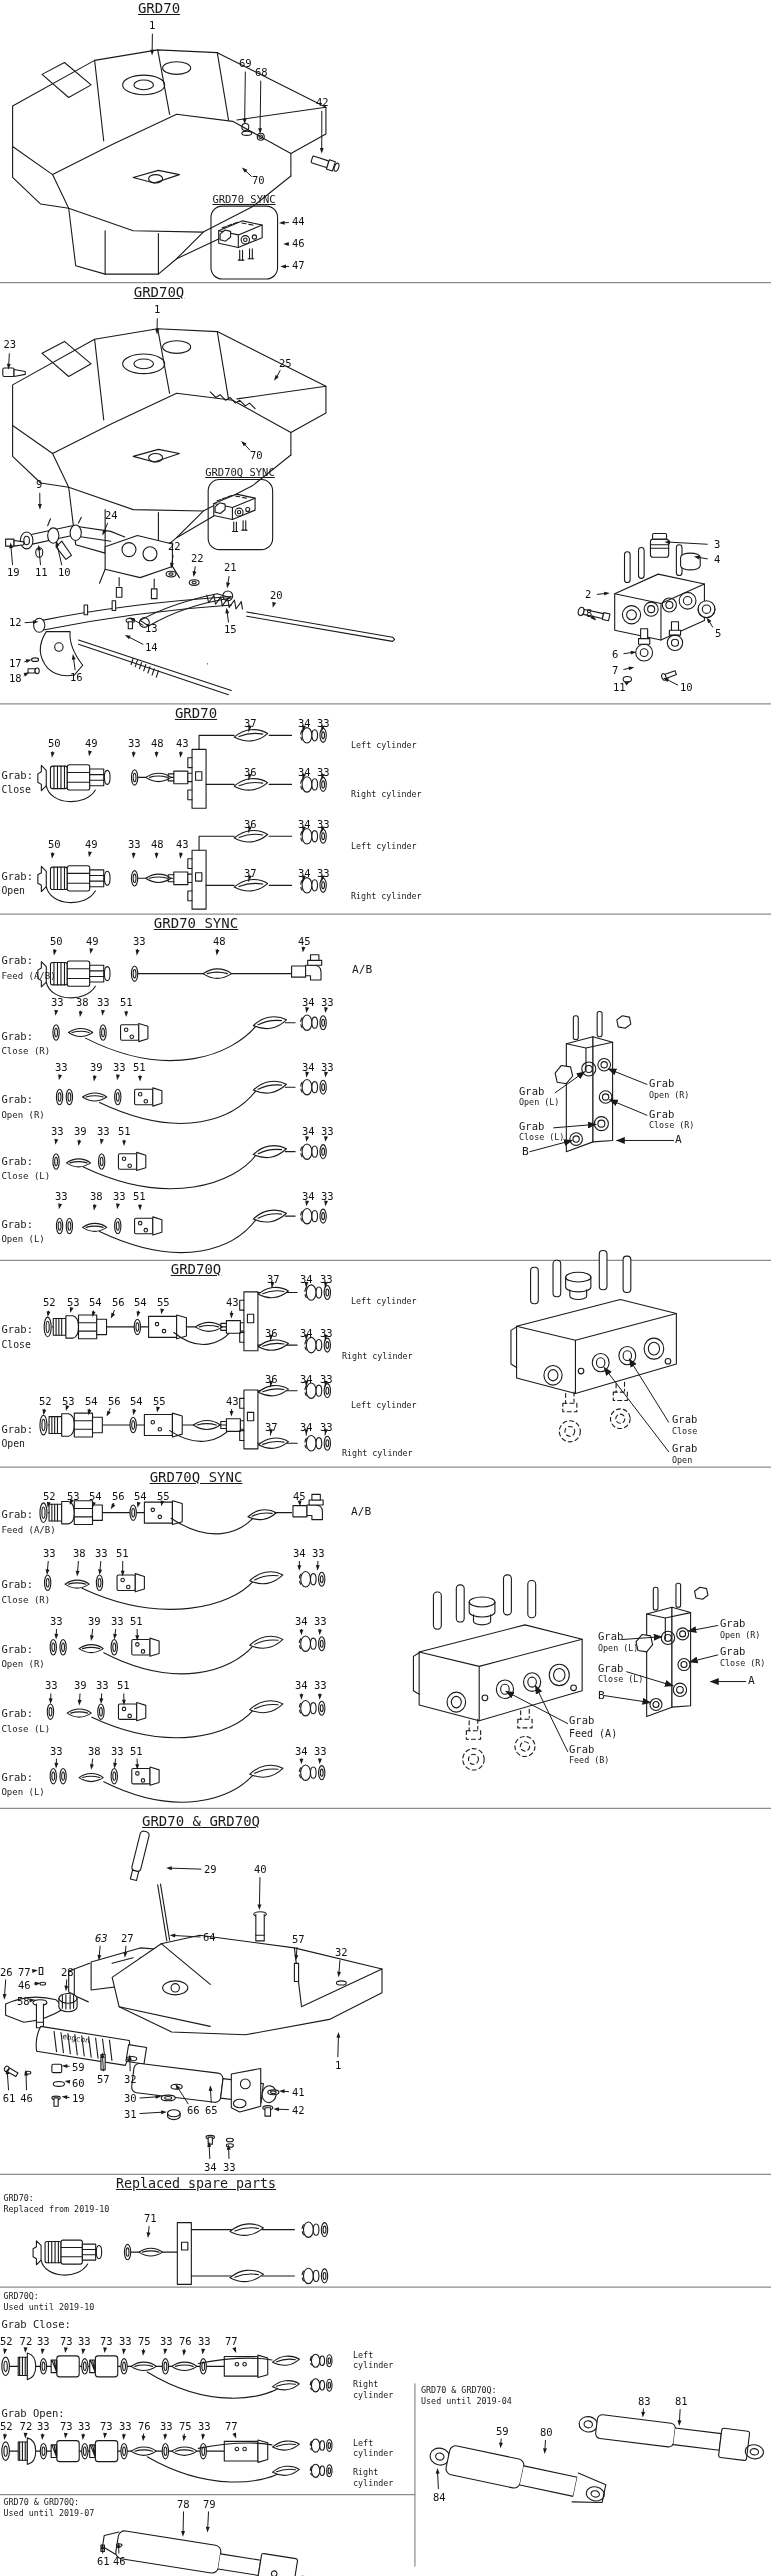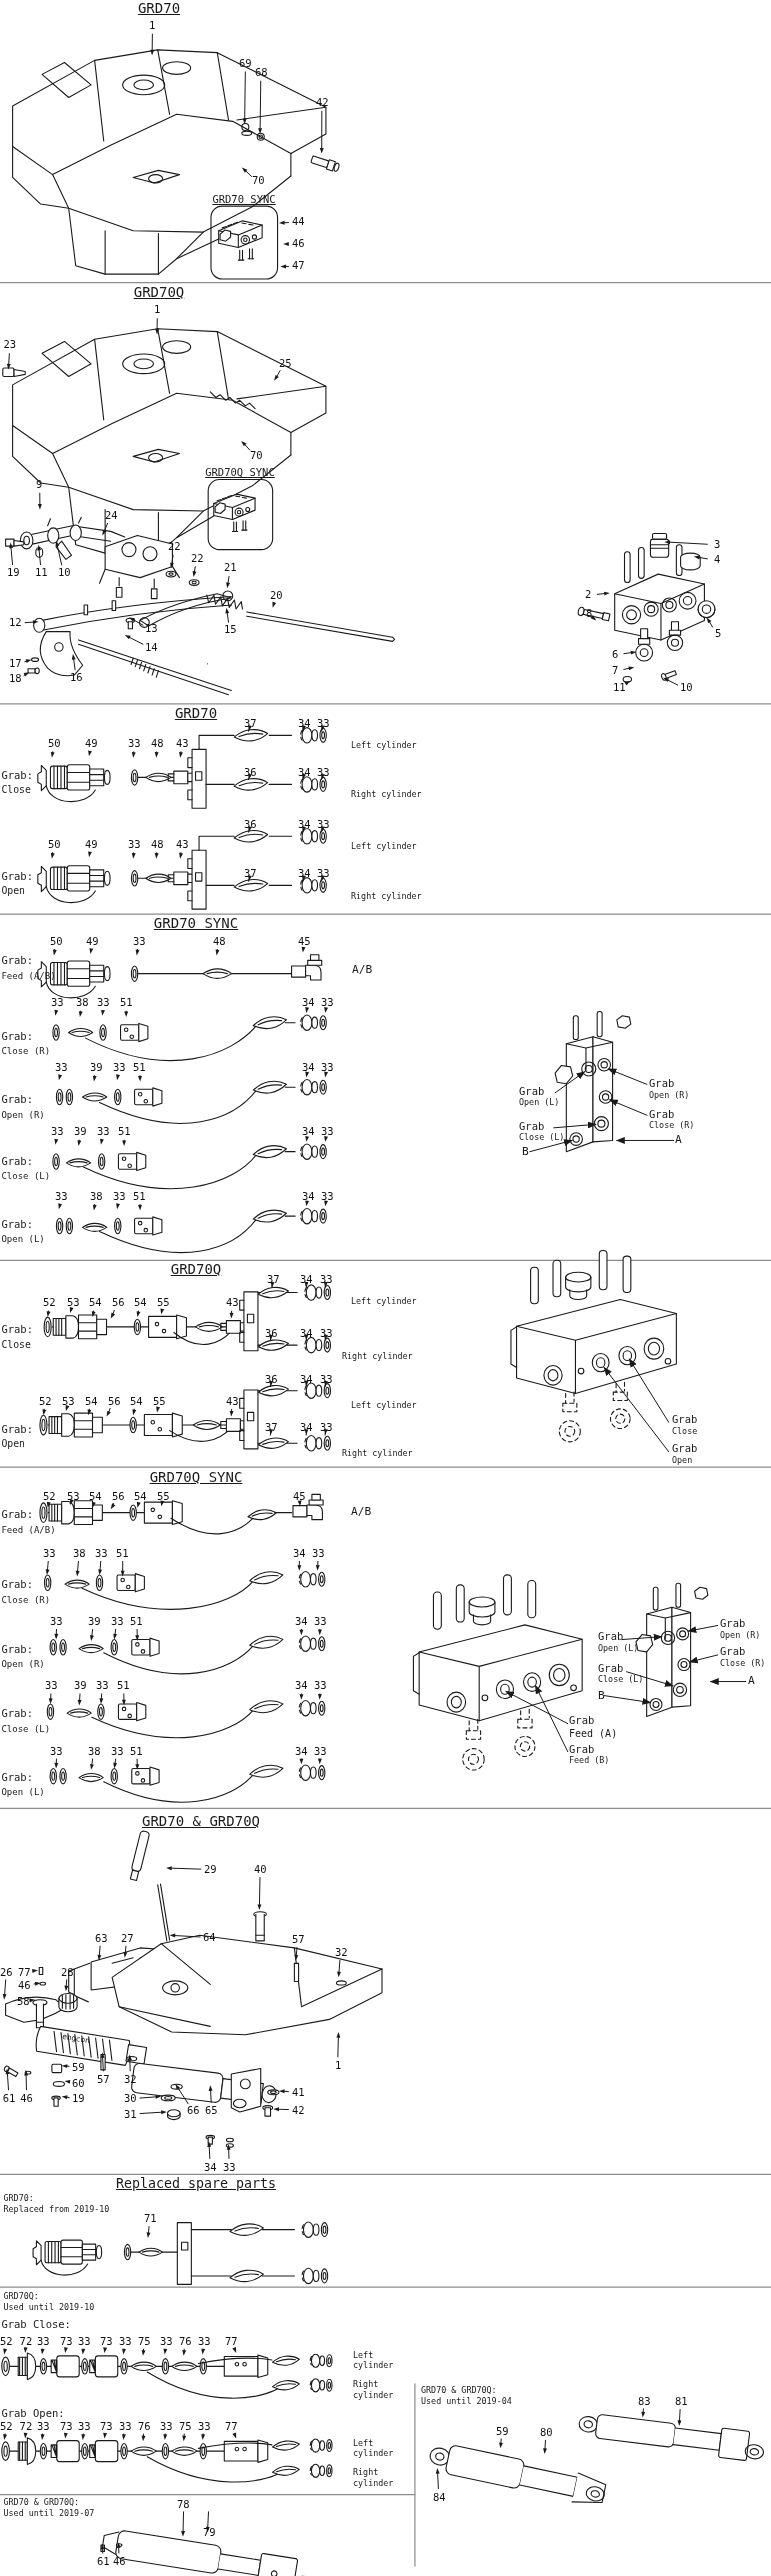--- a/index.html
+++ b/index.html
@@ -1330,21 +1330,21 @@
       <div class="callout" style="left: 295px; top: 1680px;">34</div>
       <div class="callout" style="left: 314px; top: 1680px;">33</div>
       <div class="callout" style="left: 50px; top: 1746px;">33</div>
       <div class="callout" style="left: 88px; top: 1746px;">38</div>
       <div class="callout" style="left: 111px; top: 1746px;">33</div>
       <div class="callout" style="left: 130px; top: 1746px;">51</div>
       <div class="callout" style="left: 295px; top: 1746px;">34</div>
       <div class="callout" style="left: 314px; top: 1746px;">33</div>
       <div class="callout" style="left: 204px; top: 1864px;">29</div>
       <div class="callout" style="left: 254px; top: 1864px;">40</div>
-      <div class="callout" style="left: 95px; top: 1933px;">63</div>
+      <div class="callout" style="left: 95px; top: 1933px; font-style: italic;">63</div>
       <div class="callout" style="left: 121px; top: 1933px;">27</div>
       <div class="callout" style="left: 203px; top: 1932px;">64</div>
       <div class="callout" style="left: 292px; top: 1934px;">57</div>
       <div class="callout" style="left: 335px; top: 1947px;">32</div>
       <div class="callout" style="left: 0px; top: 1967px;">26</div>
       <div class="callout" style="left: 18px; top: 1967px;">77</div>
       <div class="callout" style="left: 18px; top: 1980px;">46</div>
       <div class="callout" style="left: 61px; top: 1967px;">28</div>
       <div class="callout" style="left: 17px; top: 1996px;">58</div>
       <div class="callout" style="left: 72px; top: 2062px;">59</div>
@@ -1382,21 +1382,21 @@
       <div class="callout" style="left: 60px; top: 2421px;">73</div>
       <div class="callout" style="left: 78px; top: 2421px;">33</div>
       <div class="callout" style="left: 100px; top: 2421px;">73</div>
       <div class="callout" style="left: 119px; top: 2421px;">33</div>
       <div class="callout" style="left: 138px; top: 2421px;">76</div>
       <div class="callout" style="left: 160px; top: 2421px;">33</div>
       <div class="callout" style="left: 179px; top: 2421px;">75</div>
       <div class="callout" style="left: 198px; top: 2421px;">33</div>
       <div class="callout" style="left: 225px; top: 2421px;">77</div>
       <div class="callout" style="left: 177px; top: 2499px;">78</div>
-      <div class="callout" style="left: 203px; top: 2499px; margin-top: 28px;">79</div>
+      <div class="callout" style="left: 203px; top: 2499px;">79</div>
       <div class="callout" style="left: 97px; top: 2556px;">61</div>
       <div class="callout" style="left: 113px; top: 2556px;">46</div>
       <div class="callout" style="left: 496px; top: 2426px;">59</div>
       <div class="callout" style="left: 540px; top: 2427px;">80</div>
       <div class="callout" style="left: 433px; top: 2492px;">84</div>
       <div class="callout" style="left: 638px; top: 2396px;">83</div>
       <div class="callout" style="left: 675px; top: 2396px;">81</div>
     </div>
 
 </div>

